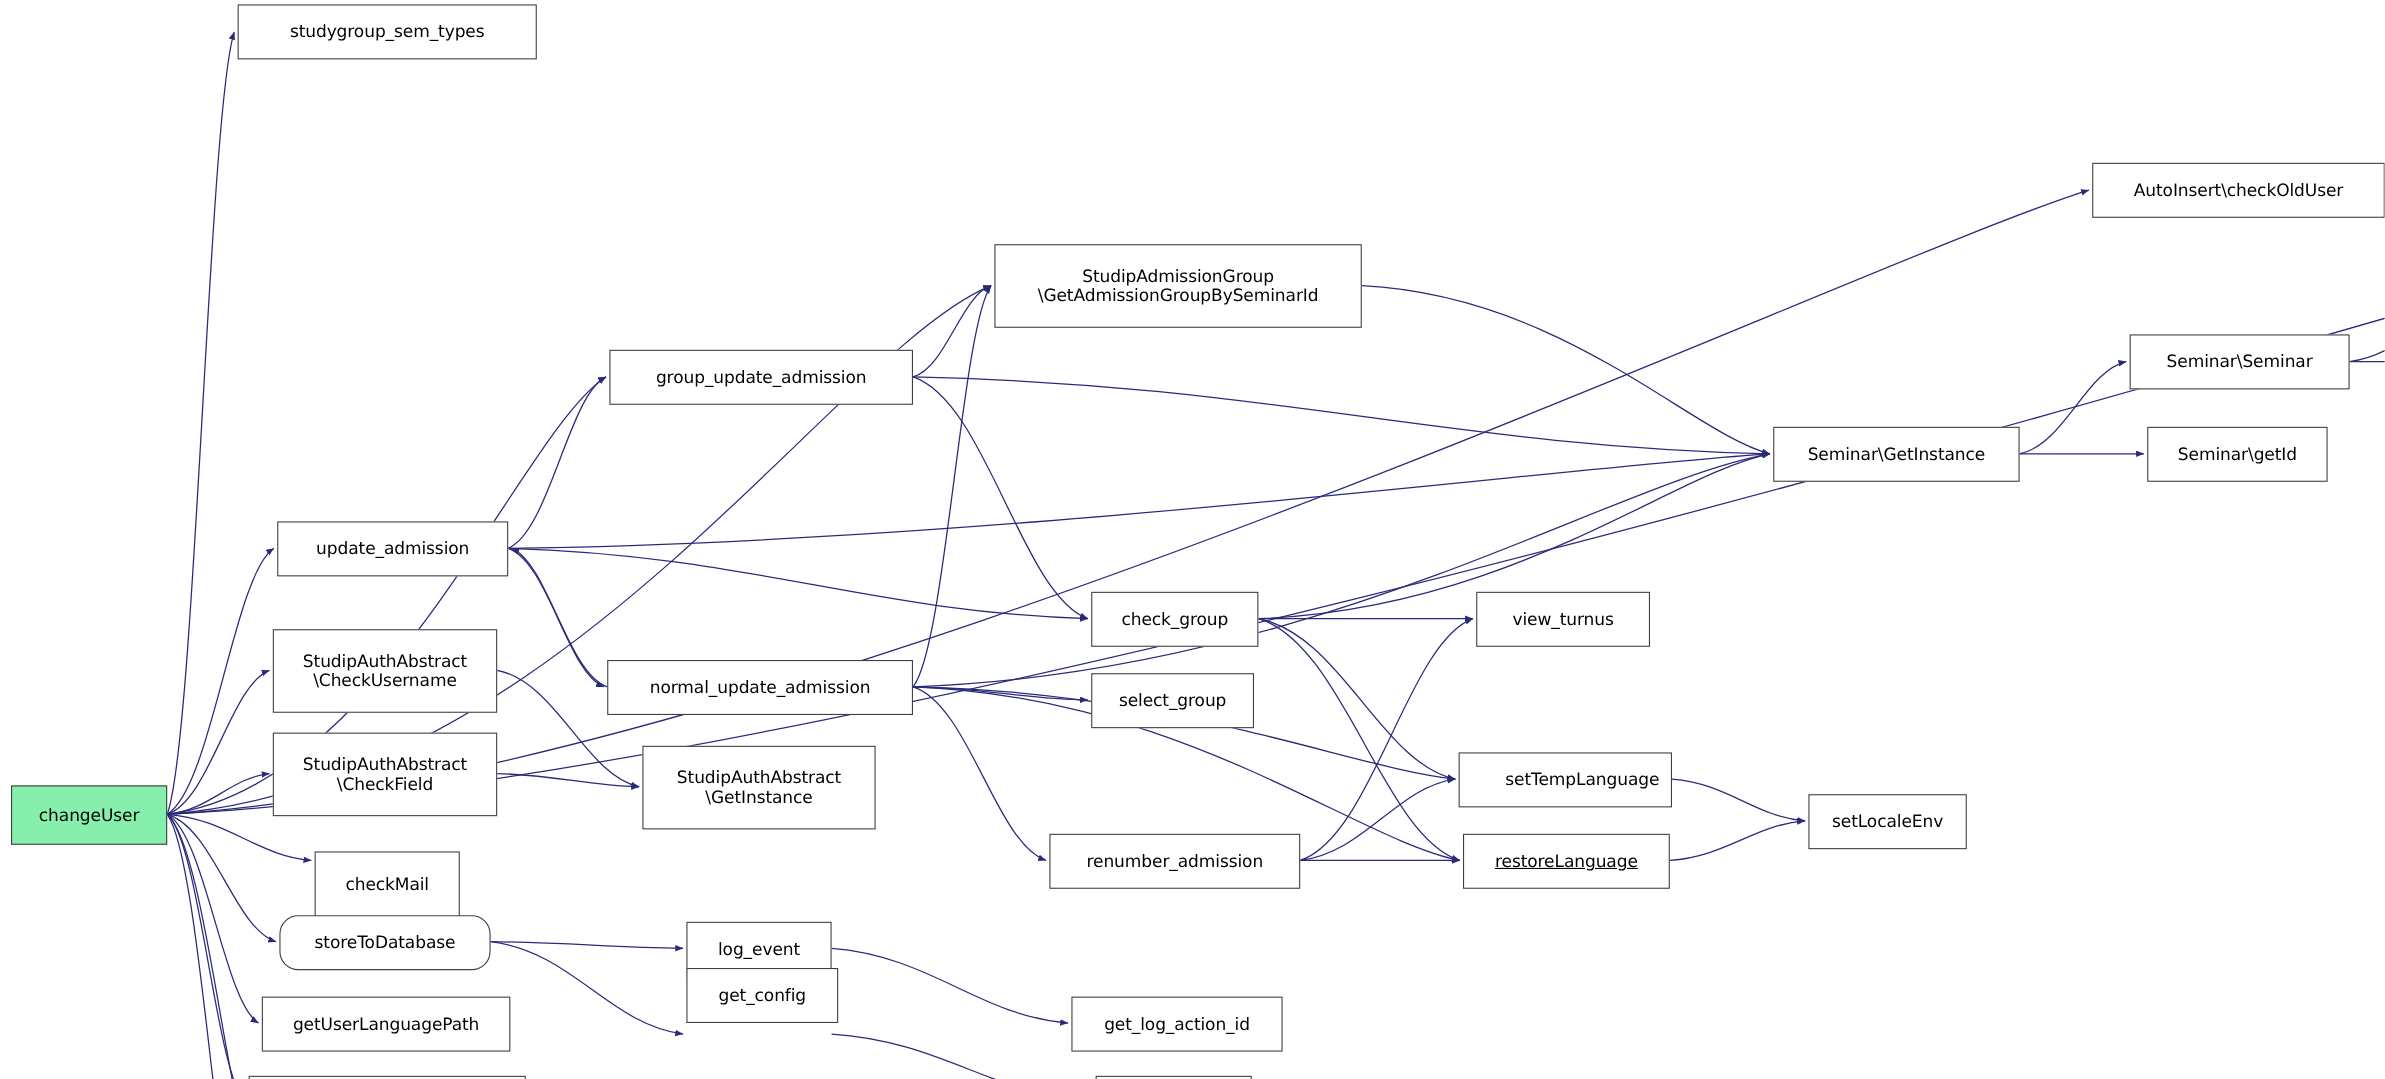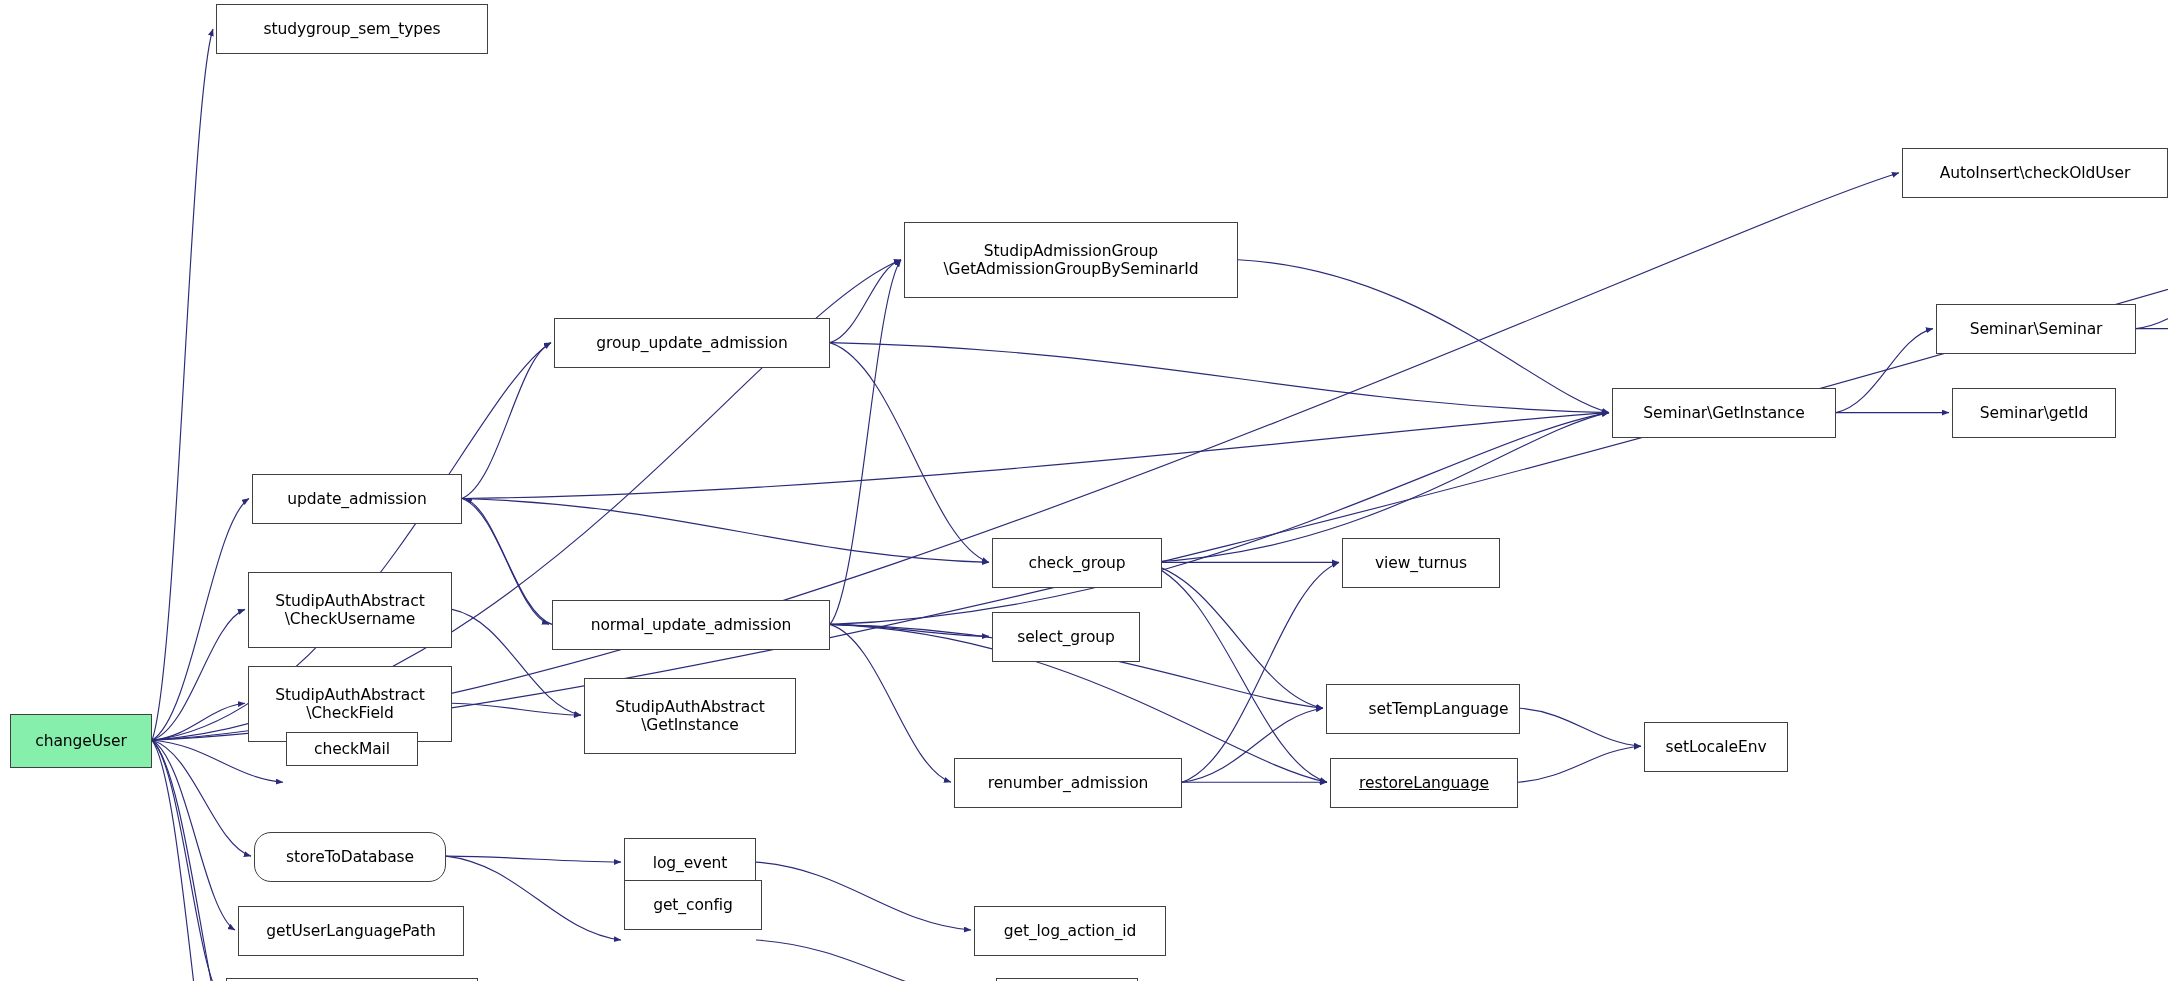--- a/index.html
+++ b/index.html
@@ -111,33 +111,33 @@
       <div class="node current" style="left: 10px; top: 714px; width: 142px; height: 54px;"><span class="lbl">changeUser</span></div>
       <div class="node" style="left: 216px; top: 4px; width: 272px; height: 50px;"><span class="lbl">studygroup_sem_types</span></div>
       <div class="node" style="left: 1902px; top: 148px; width: 266px; height: 50px;"><span class="lbl">AutoInsert\checkOldUser</span></div>
       <div class="node" style="left: 904px; top: 222px; width: 334px; height: 76px; text-align: center;"><span class="lbl">StudipAdmissionGroup
 \GetAdmissionGroupBySeminarId</span></div>
       <div class="node" style="left: 1936px; top: 304px; width: 200px; height: 50px; text-align: center;"><span class="lbl">Seminar\Seminar</span></div>
       <div class="node" style="left: 554px; top: 318px; width: 276px; height: 50px;"><span class="lbl">group_update_admission</span></div>
       <div class="node" style="left: 1612px; top: 388px; width: 224px; height: 50px;"><span class="lbl">Seminar\GetInstance</span></div>
       <div class="node" style="left: 1952px; top: 388px; width: 164px; height: 50px;"><span class="lbl">Seminar\getId</span></div>
       <div class="node" style="left: 252px; top: 474px; width: 210px; height: 50px;"><span class="lbl">update_admission</span></div>
-      <div class="node" style="left: 992px; top: 538px; width: 170px; height: 50px;"><span class="lbl">check_group</span></div>
+      <div class="node" style="left: 992px; top: 538px; width: 152px; height: 50px;"><span class="lbl">check_group</span></div>
       <div class="node" style="left: 1342px; top: 538px; width: 158px; height: 50px;"><span class="lbl">view_turnus</span></div>
       <div class="node" style="left: 248px; top: 572px; width: 204px; height: 76px;"><span class="lbl">StudipAuthAbstract
 \CheckUsername</span></div>
       <div class="node" style="left: 552px; top: 600px; width: 278px; height: 50px;"><span class="lbl">normal_update_admission</span></div>
       <div class="node" style="left: 992px; top: 612px; width: 148px; height: 50px;"><span class="lbl">select_group</span></div>
       <div class="node" style="left: 248px; top: 666px; width: 204px; height: 76px;"><span class="lbl">StudipAuthAbstract
 \CheckField</span></div>
       <div class="node" style="left: 584px; top: 678px; width: 212px; height: 76px;"><span class="lbl">StudipAuthAbstract
 \GetInstance</span></div>
       <div class="node" style="left: 1326px; top: 684px; width: 194px; height: 50px; padding-left: 36px;"><span class="lbl">setTempLanguage</span></div>
       <div class="node" style="left: 1644px; top: 722px; width: 144px; height: 50px;"><span class="lbl">setLocaleEnv</span></div>
-      <div class="node" style="left: 286px; top: 732px; width: 132px; height: 34px;"><span class="lbl">checkMail</span></div>
+      <div class="node" style="left: 286px; top: 774px; width: 132px; height: 60px;"><span class="lbl">checkMail</span></div>
       <div class="node" style="left: 954px; top: 758px; width: 228px; height: 50px;"><span class="lbl">renumber_admission</span></div>
       <div class="node" style="left: 1330px; top: 758px; width: 188px; height: 50px; text-decoration: underline;"><span class="lbl">restoreLanguage</span></div>
       <div class="node" style="left: 254px; top: 832px; width: 192px; height: 50px; border-radius: 17px;"><span class="lbl">storeToDatabase</span></div>
       <div class="node" style="left: 624px; top: 838px; width: 132px; height: 50px;"><span class="lbl">log_event</span></div>
       <div class="node" style="left: 974px; top: 906px; width: 192px; height: 50px;"><span class="lbl">get_log_action_id</span></div>
       <div class="node" style="left: 238px; top: 906px; width: 226px; height: 50px;"><span class="lbl">getUserLanguagePath</span></div>
       <div class="node" style="left: 624px; top: 880px; width: 138px; height: 50px;"><span class="lbl">get_config</span></div>
       <div class="node" style="left: 226px; top: 978px; width: 252px; height: 50px;"></div>
       <div class="node" style="left: 996px; top: 978px; width: 142px; height: 50px;"></div>
     </div>

